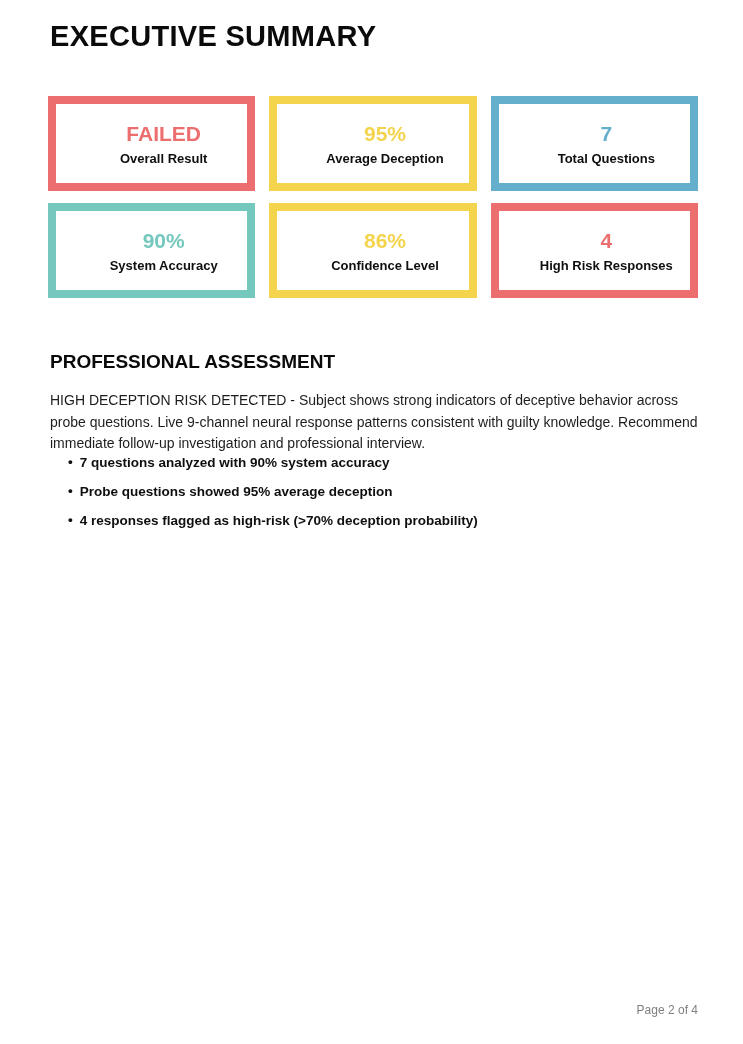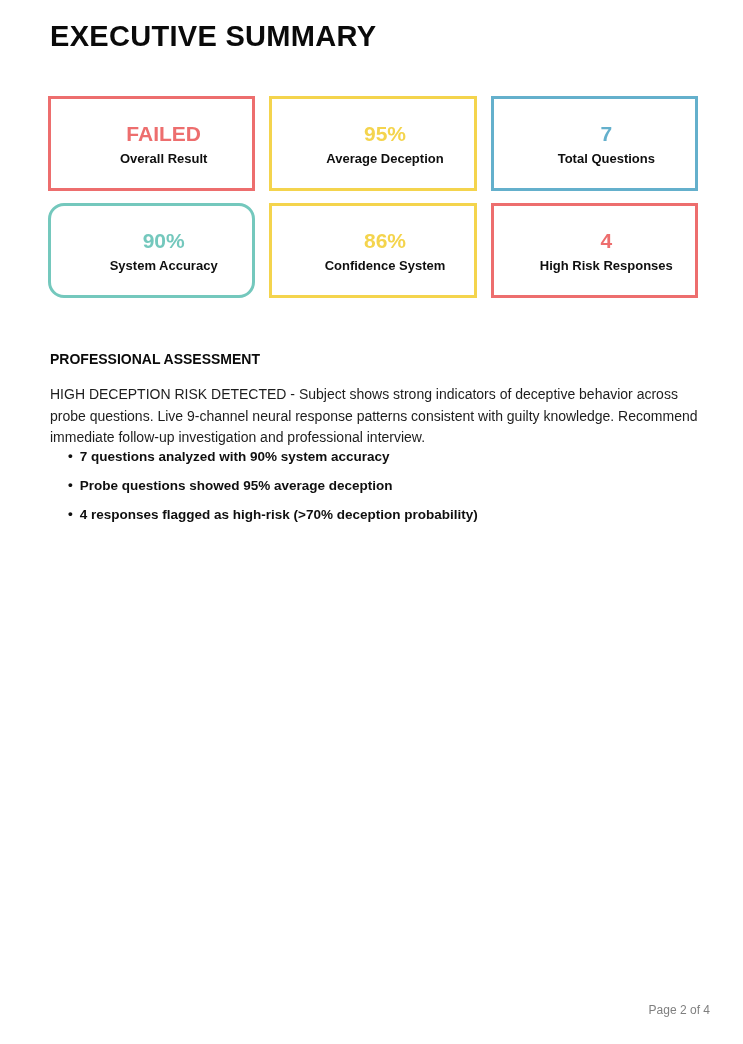--- a/index.html
+++ b/index.html
@@ -25,42 +25,42 @@
   }
   .cards {
     margin-top:43px;
     display:grid;
     grid-template-columns:repeat(3,1fr);
     gap:12px 14px;
   }
   .stat-card {
     height:95px;
     background:#fff;
-    border:3px solid #0ea5e9;
+    border:8px solid #0ea5e9;
     display:flex;
     flex-direction:column;
     align-items:center;
     justify-content:center;
     text-align:center;
     padding-left:24px;
   }
   .stat-value {
     font-size:21px;
     font-weight:bold;
     line-height:1;
   }
   .stat-label {
     margin-top:8px;
     font-size:13px;
     font-weight:bold;
     color:#0f0f0f;
     line-height:1;
   }
   .section-heading {
-    font-size:14px;
+    font-size:19px;
     font-weight:bold;
     color:#0a0a0a;
     margin-left:2px;
   }
   .assessment-heading { margin-top:53px; }
   .assessment-body {
     margin-top:17px;
     margin-left:2px;
     font-size:14px;
     line-height:21.5px;
@@ -81,21 +81,21 @@
   }
   .bullet {
     display:inline-block;
     font-weight:bold;
     margin-right:7px;
     transform:translateY(-1px);
   }
   .page-footer {
     position:absolute;
     top:1003px;
-    right:33px;
+    right:45px;
     font-size:12px;
     color:#7f7f7f;
   }
 </style>
 </head>
 <body>
 
 <div class="page">
 
   <h1 class="page-title">EXECUTIVE SUMMARY</h1>
@@ -106,27 +106,27 @@
       <div class="stat-label">Overall Result</div>
     </div>
     <div class="stat-card" style="border-color: rgb(244, 212, 77);">
       <div class="stat-value" style="color: rgb(244, 212, 77);">95%</div>
       <div class="stat-label">Average Deception</div>
     </div>
     <div class="stat-card" style="border-color: rgb(100, 176, 204);">
       <div class="stat-value" style="color: rgb(100, 176, 204);">7</div>
       <div class="stat-label">Total Questions</div>
     </div>
-    <div class="stat-card" style="border-color: rgb(116, 200, 189); border-radius: 16px;">
+    <div class="stat-card" style="border-color: rgb(116, 200, 189);">
       <div class="stat-value" style="color: rgb(116, 200, 189);">90%</div>
       <div class="stat-label">System Accuracy</div>
     </div>
     <div class="stat-card" style="border-color: rgb(244, 212, 77);">
       <div class="stat-value" style="color: rgb(244, 212, 77);">86%</div>
-      <div class="stat-label">Confidence System</div>
+      <div class="stat-label">Confidence Level</div>
     </div>
     <div class="stat-card" style="border-color: rgb(237, 110, 110);">
       <div class="stat-value" style="color: rgb(237, 110, 110);">4</div>
       <div class="stat-label">High Risk Responses</div>
     </div>
   </div>
 
   <h2 class="section-heading assessment-heading">PROFESSIONAL ASSESSMENT</h2>
   <p class="assessment-body">HIGH DECEPTION RISK DETECTED - Subject shows strong indicators of deceptive behavior across probe questions. Live 9-channel neural response patterns consistent with guilty knowledge. Recommend immediate follow-up investigation and professional interview.</p>
 

